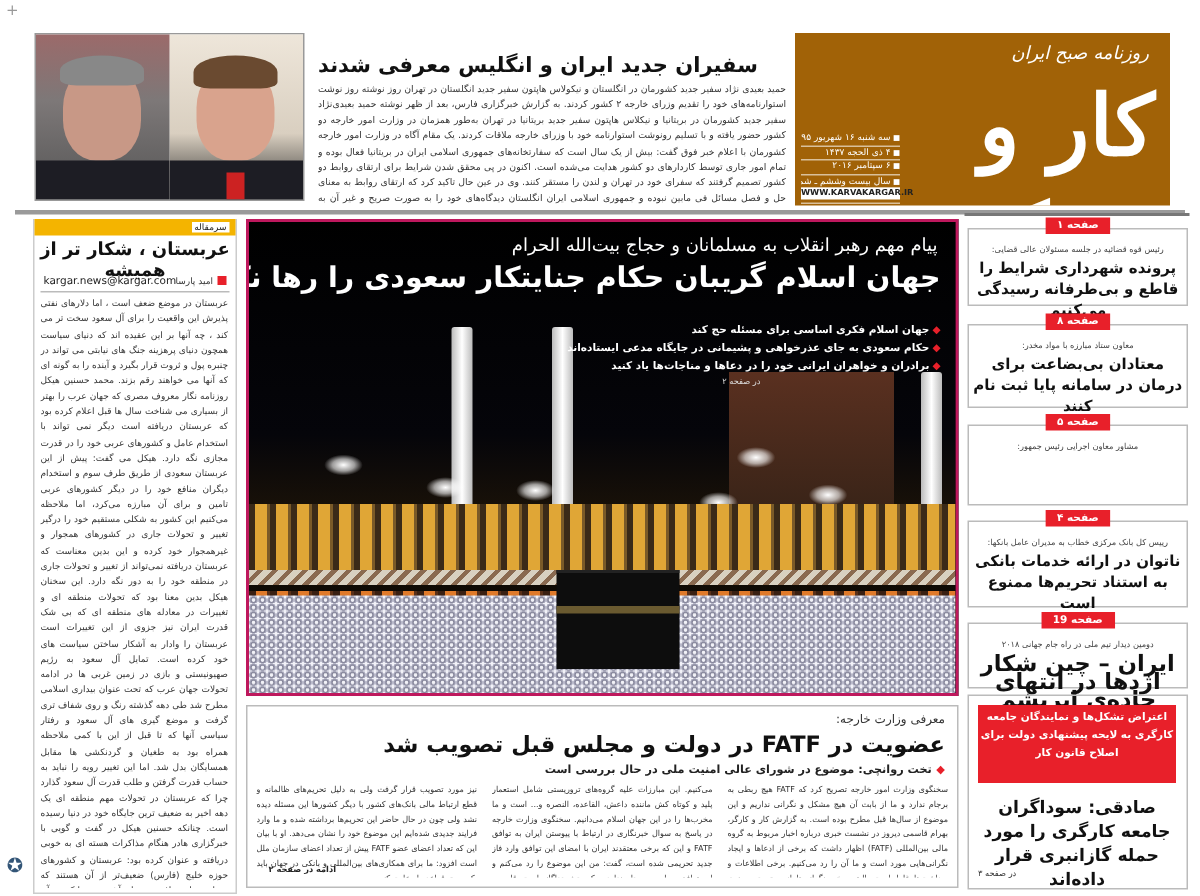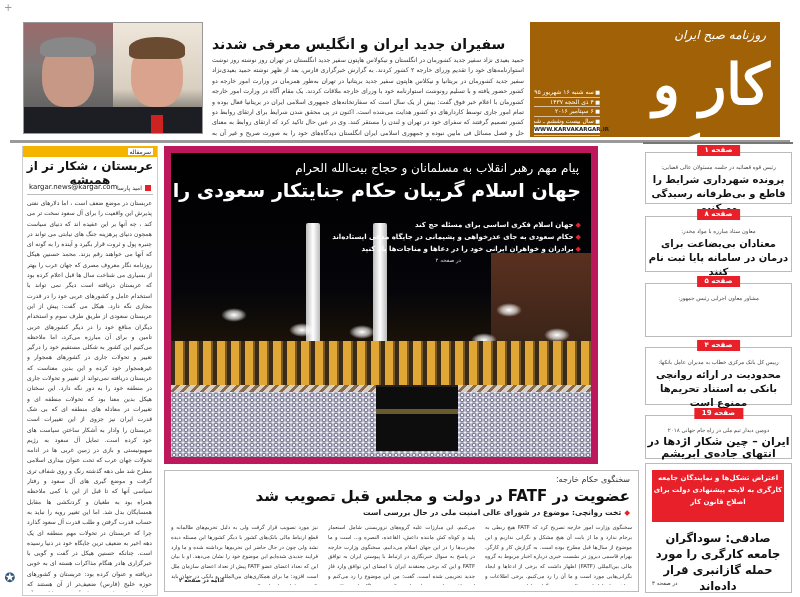--- a/index.html
+++ b/index.html
@@ -34,21 +34,21 @@
 .lc-label{position:absolute;left:0;right:0;top:0;height:11px;background:#f4b400;font-size:6px;padding-right:4px;line-height:11px;color:#222}
 .lc-label span{background:#fff;padding:0 2px}
 .lc-title{position:absolute;top:13px;right:0;left:0;text-align:center;font-weight:bold;font-size:12px}
 .lc-author{position:absolute;top:38px;right:6px;font-size:6px;color:#333}
 .lc-author::before{content:"";display:inline-block;width:6px;height:6px;background:#e8202a;margin-left:3px;vertical-align:middle}
 .lc-email{position:absolute;top:37px;left:6px;font-size:7px;direction:ltr;color:#222}
 .lc-sep{position:absolute;top:48px;left:4px;right:4px;height:1px;background:#bbb}
 .lc-body{position:absolute;top:52px;left:4px;right:5px;font-size:6px;line-height:10.3px;color:#333;text-align:justify}
 .emblem{left:2px;top:570px;width:16px;height:16px;color:#357;font-size:13px;text-align:center;line-height:16px}
 
-.main-photo{left:164px;top:146px;width:434px;height:318px;background:#000;overflow:hidden;border:7px solid #be185d}
+.main-photo{left:164px;top:146px;width:475px;height:318px;background:#000;overflow:hidden;border:2px solid #be185d}
 .sky{position:absolute;inset:0;background:linear-gradient(180deg,#000 0%,#05050a 45%,#1a1208 62%,#000 100%)}
 .minaret{position:absolute;width:14px;background:linear-gradient(90deg,#bbb,#fff,#bbb);border-radius:2px 2px 0 0}
 .light{position:absolute;width:26px;height:14px;border-radius:50%;background:radial-gradient(#fff 0%,rgba(255,255,255,.6) 40%,rgba(255,255,255,0) 70%)}
 .tower{position:absolute;background:linear-gradient(180deg,#5a3020,#3a2418);}
 .arcade{position:absolute;left:0;right:0;height:44px;background:repeating-linear-gradient(90deg,#3a2a18 0 4px,#e0a636 4px 12px,#7a5a28 12px 14px)}
 .arcade2{position:absolute;left:0;right:0;height:32px;background:repeating-linear-gradient(90deg,#3a2012 0 5px,#e07a2a 5px 12px,#5a3018 12px 14px)}
 .band{position:absolute;left:0;right:0;height:10px;background:repeating-linear-gradient(135deg,#d8d0c0 0 4px,#8a6a50 4px 7px)}
 .crowd{position:absolute;left:0;right:0;bottom:0;height:65px;background:repeating-radial-gradient(circle at 3px 3px,#f2f2f8 0 1px,#7a7a90 1.5px,#c8c8d8 3px);background-size:6px 5px}
 .kaaba{position:absolute;left:205px;top:232px;width:82px;height:66px;background:#0d0d0d;border-top:2px solid #222}
 .kaaba-band{position:absolute;left:0;right:0;top:22px;height:5px;background:#6a5a30}
@@ -149,21 +149,21 @@
   <div class="mp-headline">جهان اسلام گریبان حکام جنایتکار سعودی را رها نکند</div>
   <div class="mp-bullets">
     <div>جهان اسلام فکری اساسی برای مسئله حج کند</div>
     <div>حکام سعودی به جای عذرخواهی و پشیمانی در جایگاه مدعی ایستاده‌اند</div>
     <div>برادران و خواهران ایرانی خود را در دعاها و مناجات‌ها یاد کنید</div>
   </div>
   <div class="mp-ref">در صفحه ۲</div>
 </div>
 
 <div class="abs fatf">
-  <div class="fatf-kicker">سخنگوی حکام خارجه:</div>
+  <div class="fatf-kicker">معرفی وزارت خارجه:</div>
   <div class="fatf-headline">عضویت در FATF در دولت و مجلس قبل تصویب شد</div>
   <div class="fatf-sub">تخت روانچی: موضوع در شورای عالی امنیت ملی در حال بررسی است</div>
   <div class="fatf-cols">
     <div class="fatf-col">سخنگوی وزارت امور خارجه تصریح کرد که FATF هیچ ربطی به برجام ندارد و ما از بابت آن هیچ مشکل و نگرانی نداریم و این موضوع از سال‌ها قبل مطرح بوده است. به گزارش کار و کارگر، بهرام قاسمی دیروز در نشست خبری درباره اخبار مربوط به گروه مالی بین‌المللی (FATF) اظهار داشت که برخی از ادعاها و ایجاد نگرانی‌هایی مورد است و ما آن را رد می‌کنیم. برخی اطلاعات و برداشت‌ها غلط است. البته برخی نگرانی‌ها از روی حسن نیت است و ما هم آن را درک</div>
     <div class="fatf-col">می‌کنیم. این مبارزات علیه گروه‌های تروریستی شامل استعمار پلید و کوتاه کش ماننده داعش، القاعده، النصره و... است و ما مخرب‌ها را در این جهان اسلام می‌دانیم. سخنگوی وزارت خارجه در پاسخ به سوال خبرنگاری در ارتباط با پیوستن ایران به توافق FATF و این که برخی معتقدند ایران با امضای این توافق وارد فاز جدید تحریمی شده است، گفت: من این موضوع را رد می‌کنم و این توافق ربطی به برجام ندارد و یک بحث جداگانه است. قاسمی توضیح داد: این مسئله در دولت قبل به صورت یک لایحه تصویب شده در مجلس وقت</div>
     <div class="fatf-col" style="padding-bottom:12px">نیز مورد تصویب قرار گرفت ولی به دلیل تحریم‌های ظالمانه و قطع ارتباط مالی بانک‌های کشور با دیگر کشورها این مسئله دیده نشد ولی چون در حال حاضر این تحریم‌ها برداشته شده و ما وارد فرایند جدیدی شده‌ایم این موضوع خود را نشان می‌دهد. او با بیان این که تعداد اعضای عضو FATF پیش از تعداد اعضای سازمان ملل است افزود: ما برای همکاری‌های بین‌المللی و بانکی در جهان باید یک سری قواعد را رعایت کنیم.</div>
   </div>
   <div class="fatf-more">ادامه در صفحه ۲</div>
 </div>
 
@@ -177,24 +177,24 @@
   <div class="rkicker">معاون ستاد مبارزه با مواد مخدر:</div>
   <div class="rtitle">معتادان بی‌بضاعت برای درمان در سامانه پایا ثبت نام کنند</div>
 </div>
 <div class="rbox" style="top:283px;height:54px">
   <div class="rlabel">صفحه ۵</div>
   <div class="rkicker">مشاور معاون اجرایی رئیس جمهور:</div>
 </div>
 <div class="rbox" style="top:347px;height:58px">
   <div class="rlabel">صفحه ۴</div>
   <div class="rkicker">رییس کل بانک مرکزی خطاب به مدیران عامل بانکها:</div>
-  <div class="rtitle">محدودیت در ارائه روانچی بانکی به استناد تحریم‌ها ممنوع است</div>
+  <div class="rtitle">ناتوان در ارائه خدمات بانکی به استناد تحریم‌ها ممنوع است</div>
 </div>
 <div class="rbox" style="top:415px;height:44px">
   <div class="rlabel">صفحه 19</div>
   <div class="rkicker">دومین دیدار تیم ملی در راه جام جهانی ۲۰۱۸</div>
-  <div class="rtitle" style="font-size:11px;line-height:12px">ایران – چین شکار اژدها در انتهای جاده‌ی ابریشم</div>
+  <div class="rtitle" style="font-size:15px;line-height:12px">ایران – چین شکار اژدها در انتهای جاده‌ی ابریشم</div>
 </div>
 
 <div class="abs rb-big"></div>
 <div class="abs redbox">اعتراض تشکل‌ها و نمایندگان جامعه کارگری به لایحه پیشنهادی دولت برای اصلاح قانون کار</div>
 <div class="abs rb-title">صادقی: سوداگران جامعه کارگری را مورد حمله گازانبری قرار داده‌اند</div>
 <div class="abs rb-ref">در صفحه ۳</div>
 
 </body></html>

